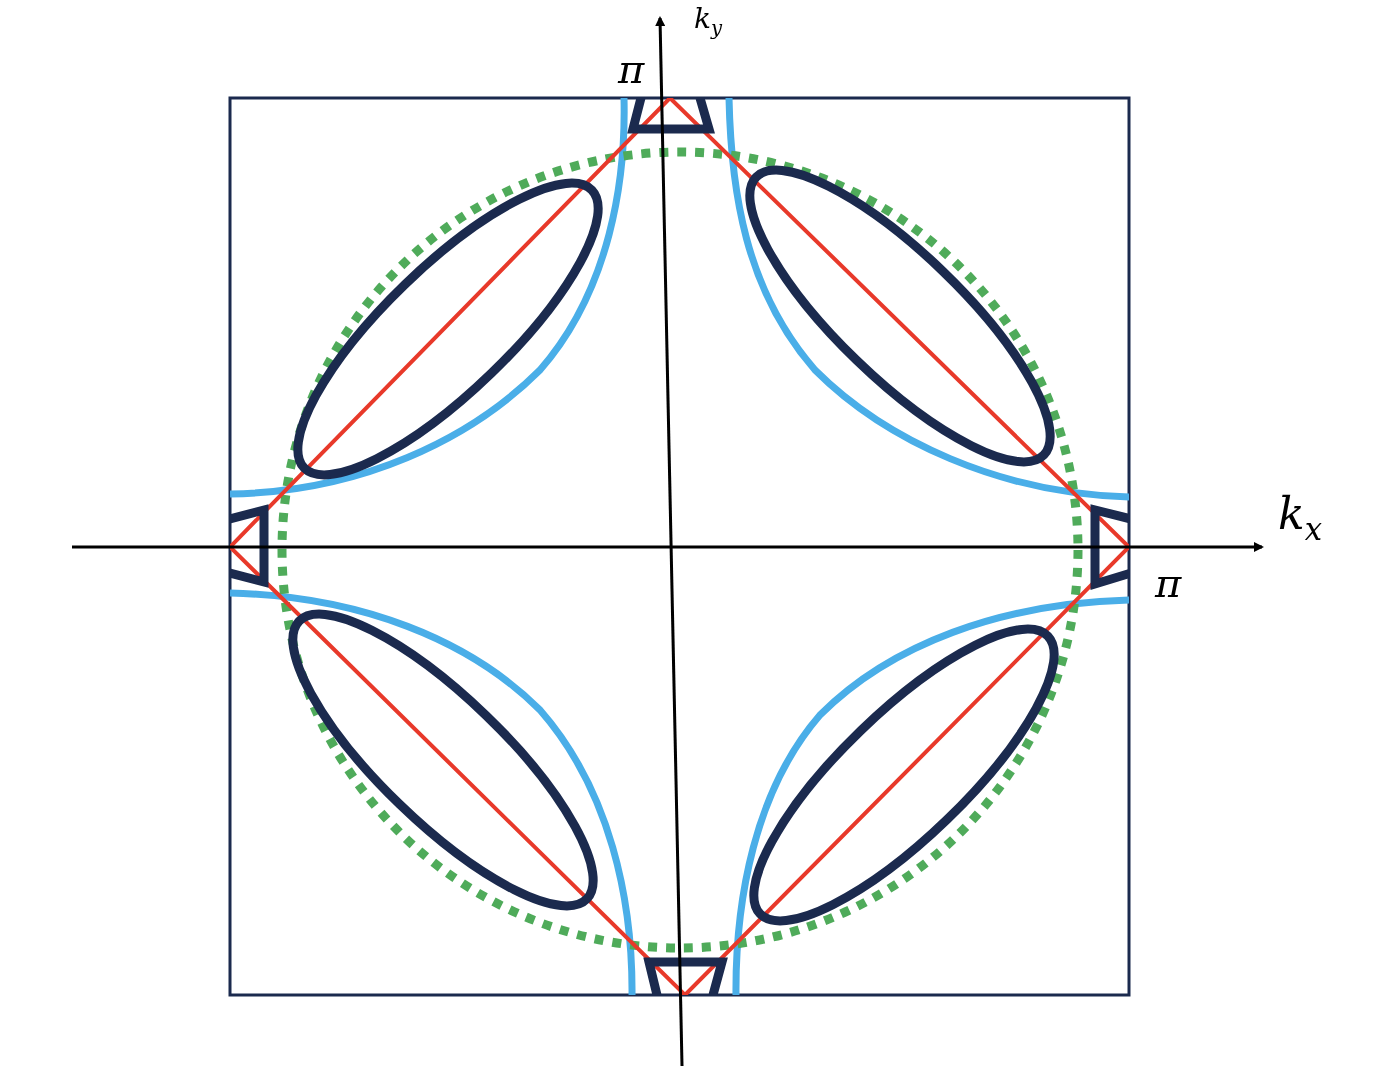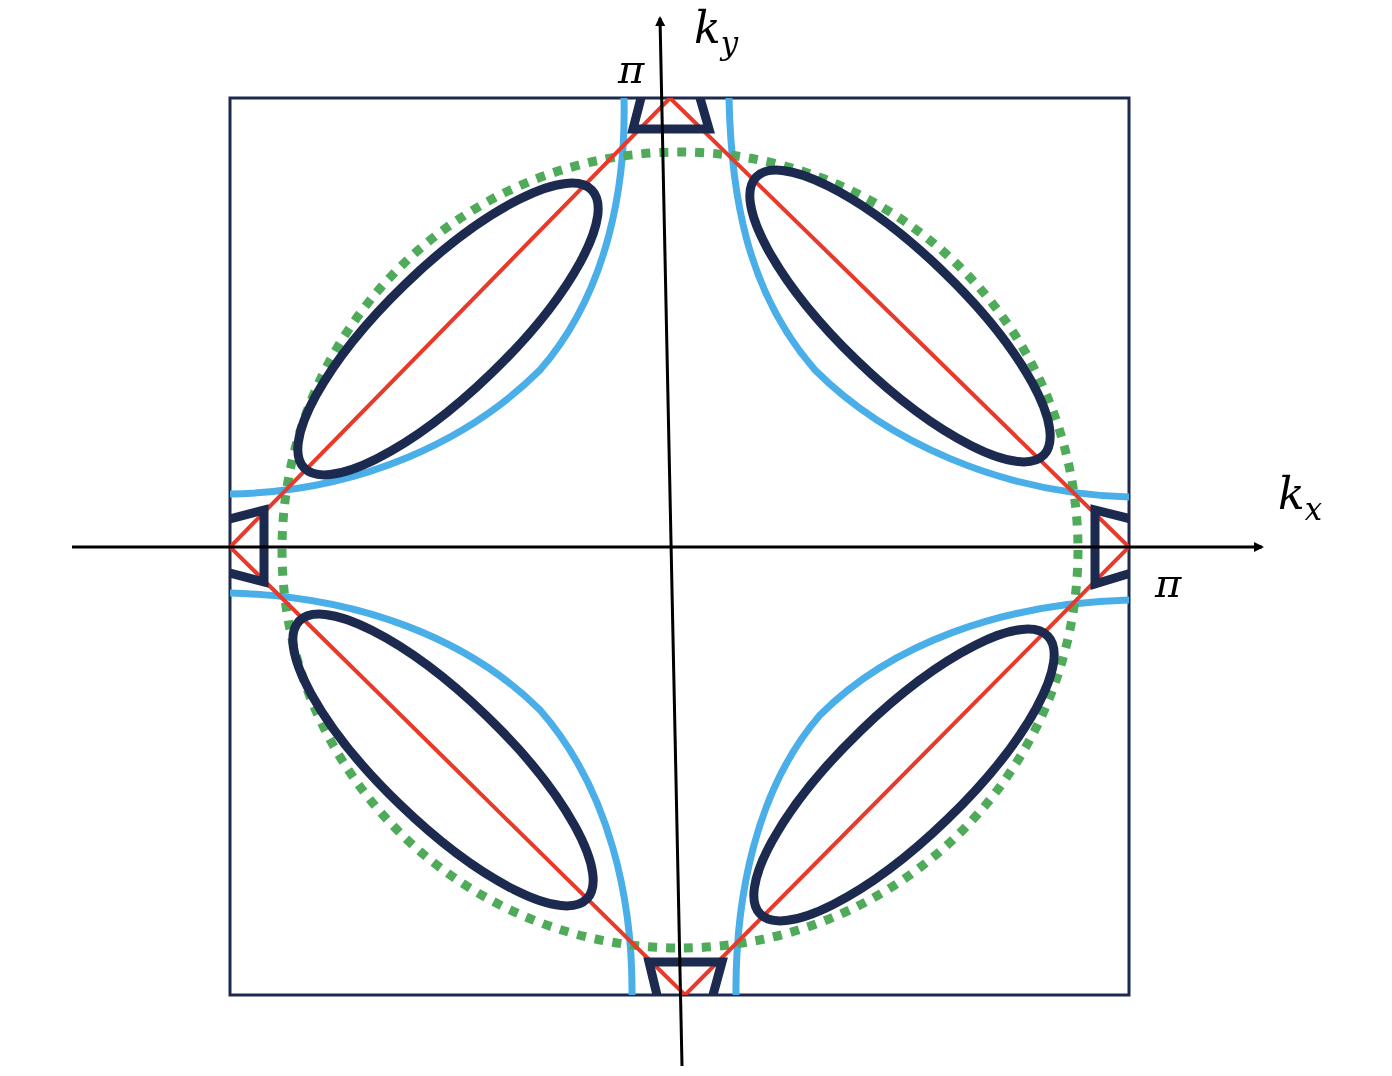--- a/index.html
+++ b/index.html
@@ -1,21 +1,21 @@
 <!DOCTYPE html>
 <html><head>
 <meta charset="utf-8">
 <style>
   html, body { margin: 0; padding: 0; background: #ffffff; }
   body { width: 1392px; height: 1076px; position: relative; overflow: hidden; }
   #diagram { position: absolute; left: 0; top: 0; }
   .label { position: absolute; font-family: "DejaVu Serif", serif; font-style: italic; color: #000; }
   .label sub { font-size: 0.7em; vertical-align: -0.35em; }
-  #ky-label { left: 694px; top: 2px; font-size: 44px; }
-  #kx-label { left: 1278px; top: 468px; font-size: 44px; }
+  #ky-label { left: 694px; top: 2px; font-size: 28px; }
+  #kx-label { left: 1278px; top: 488px; font-size: 44px; }
   #pi-top { left: 618px; top: 46px; font-size: 40px; }
   #pi-right { left: 1155px; top: 560px; font-size: 40px; }
 </style>
 </head>
 <body>
 
 <svg id="diagram" width="1392" height="1076" viewBox="0 0 1392 1076" xmlns="http://www.w3.org/2000/svg">
   <defs>
     <marker id="arrow" markerWidth="10" markerHeight="10" refX="8" refY="5" orient="auto" markerUnits="userSpaceOnUse" viewBox="0 0 10 10">
       <path d="M0,0 L10,5 L0,10 z" fill="#000"></path>

